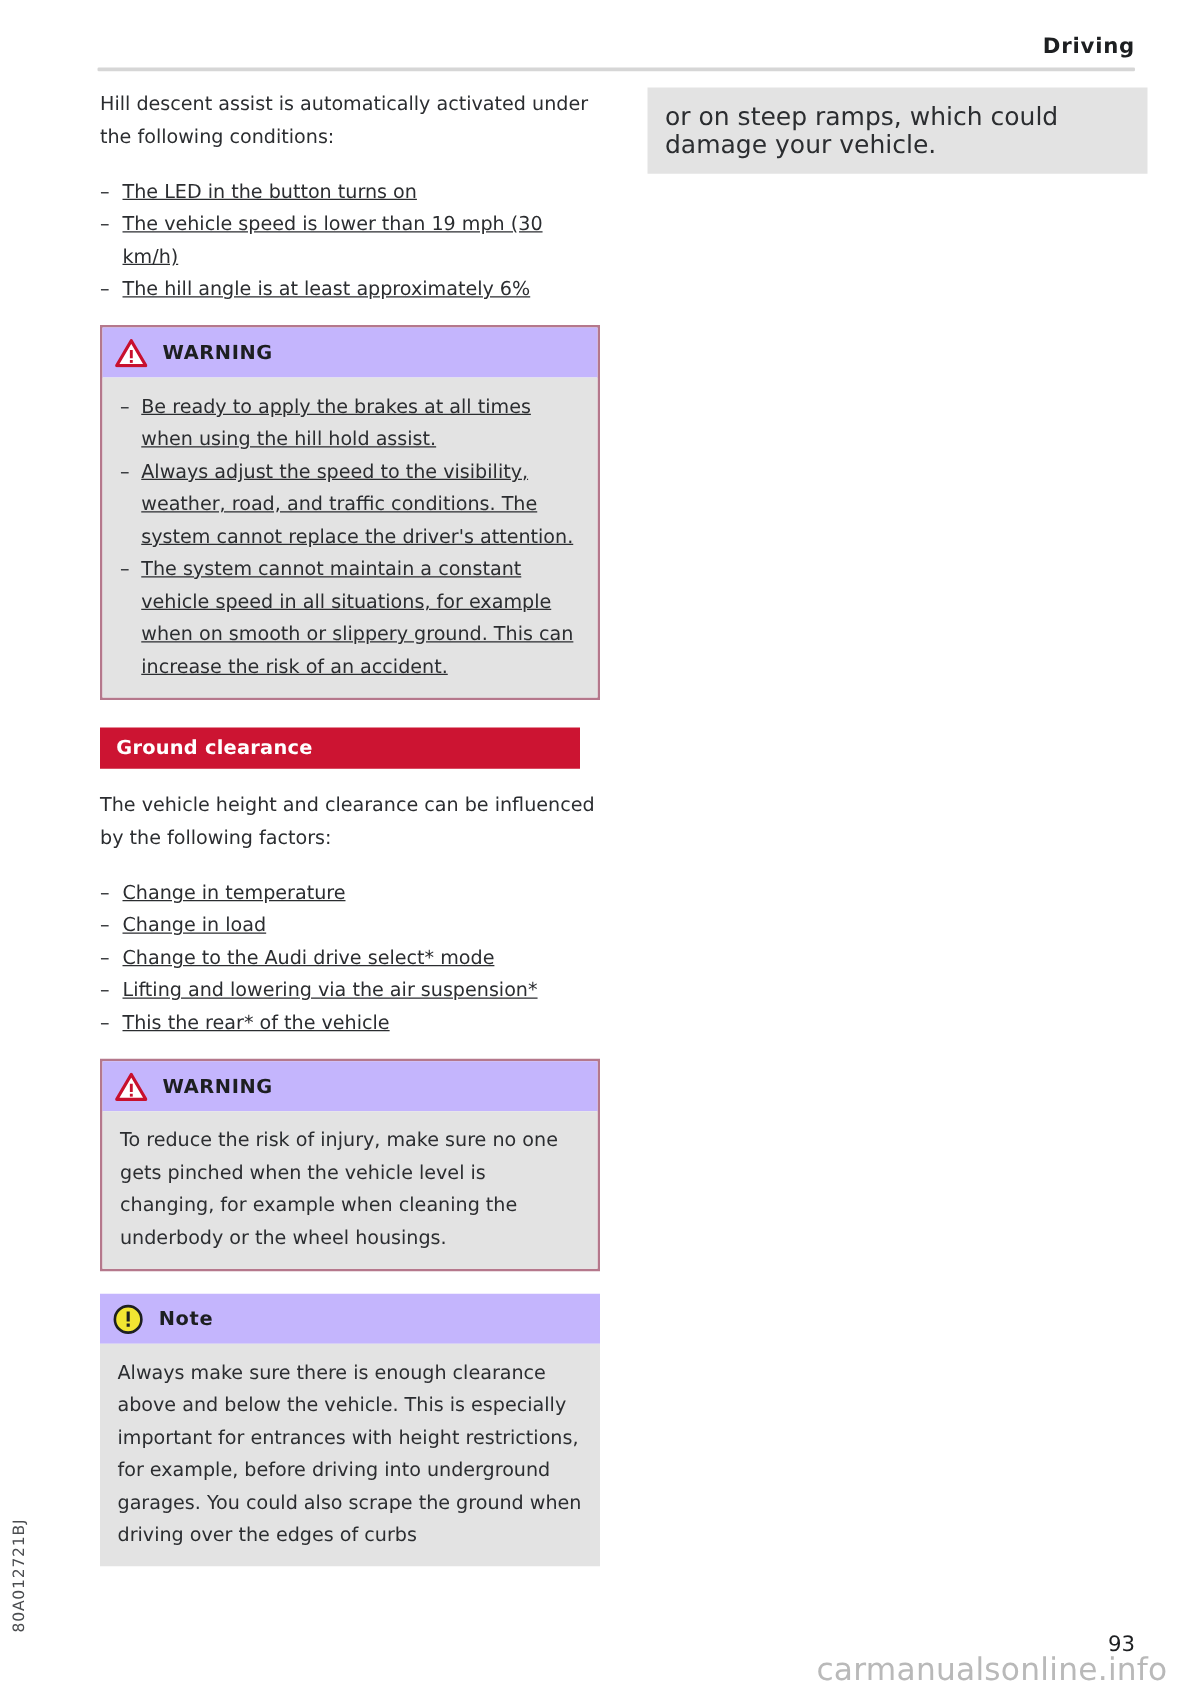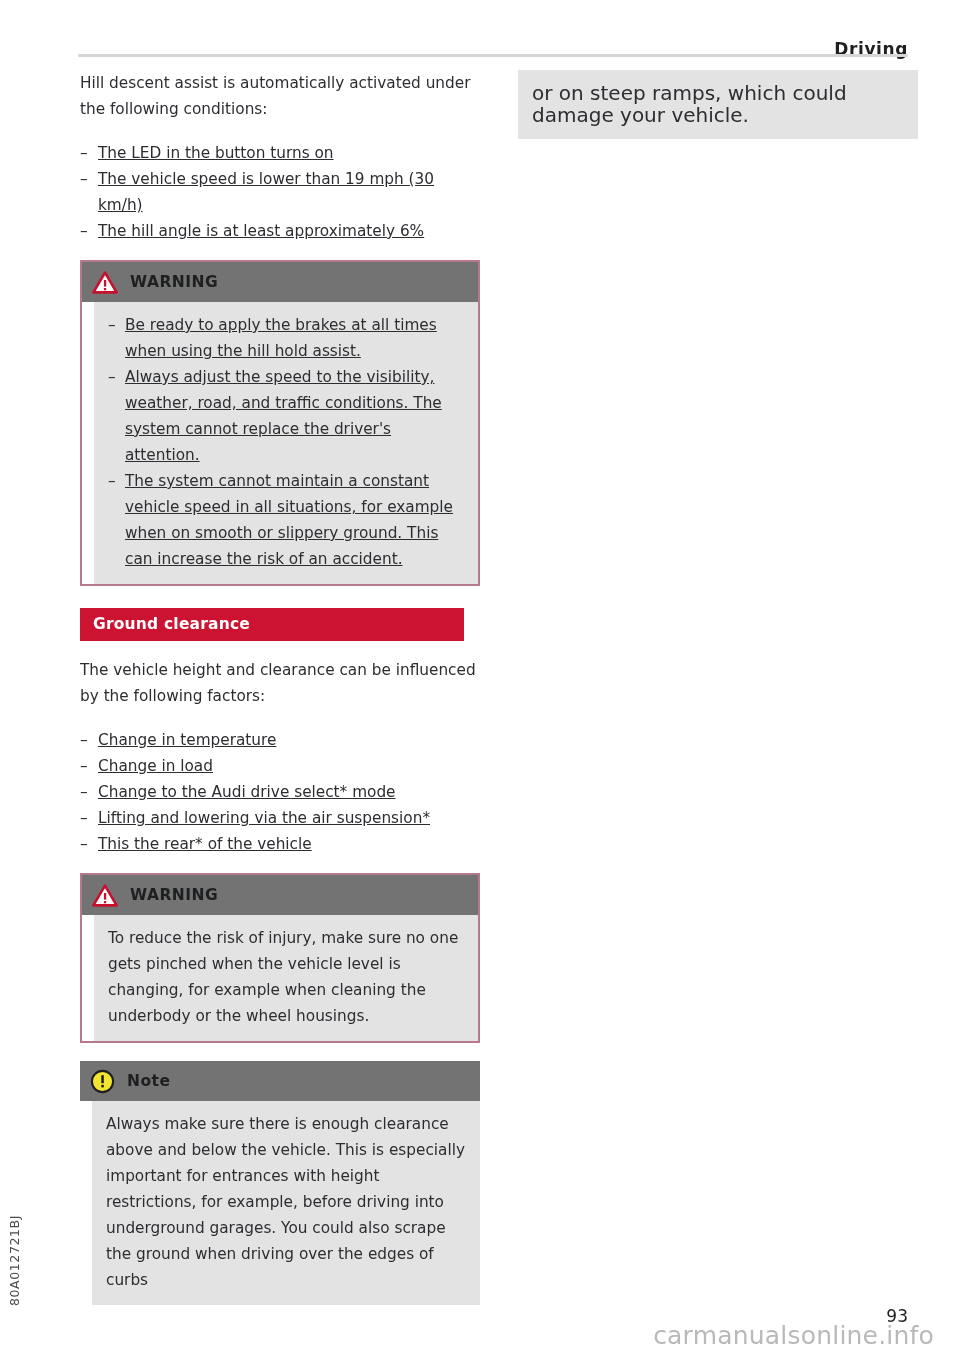--- a/index.html
+++ b/index.html
@@ -20,21 +20,21 @@
   .page-header {
     position: absolute;
     left: 78px;
     right: 52px;
     top: 22px;
     height: 34px;
   }
   .page-header .header-title {
     position: absolute;
     right: 0;
-    top: 16px;
+    top: 4px;
     font-size: 17px;
     font-weight: bold;
     letter-spacing: 0.6px;
     color: #1d1f21;
     line-height: 22px;
   }
   .header-rule {
     position: absolute;
     left: 78px;
     right: 52px;
@@ -105,39 +105,38 @@
     border: 2px solid #b5788c;
     box-sizing: border-box;
   }
   .callout.no-border {
     border: none;
   }
   .callout.clipped-bottom {
     border-bottom: none;
   }
   .callout-head {
-    background: #737373;
+    background: #c4b5fd;
     display: flex;
     align-items: center;
     padding: 7px 0 7px 10px;
     height: 26px;
     box-sizing: content-box;
   }
   .callout-head .callout-title {
     font-size: 15.5px;
     font-weight: bold;
     letter-spacing: 0.5px;
     color: #1d1f21;
     margin-left: 12px;
     line-height: 22px;
   }
   .callout-body {
     background: #e3e3e3;
     padding: 10px 11px 12px 14px;
-    margin-left: 12px;
   }
   .callout-body p {
     margin: 0;
     font-size: 15.3px;
     line-height: 26px;
     color: #2b2d30;
   }
   .callout-body ul.dash-list {
     margin: 0;
   }

